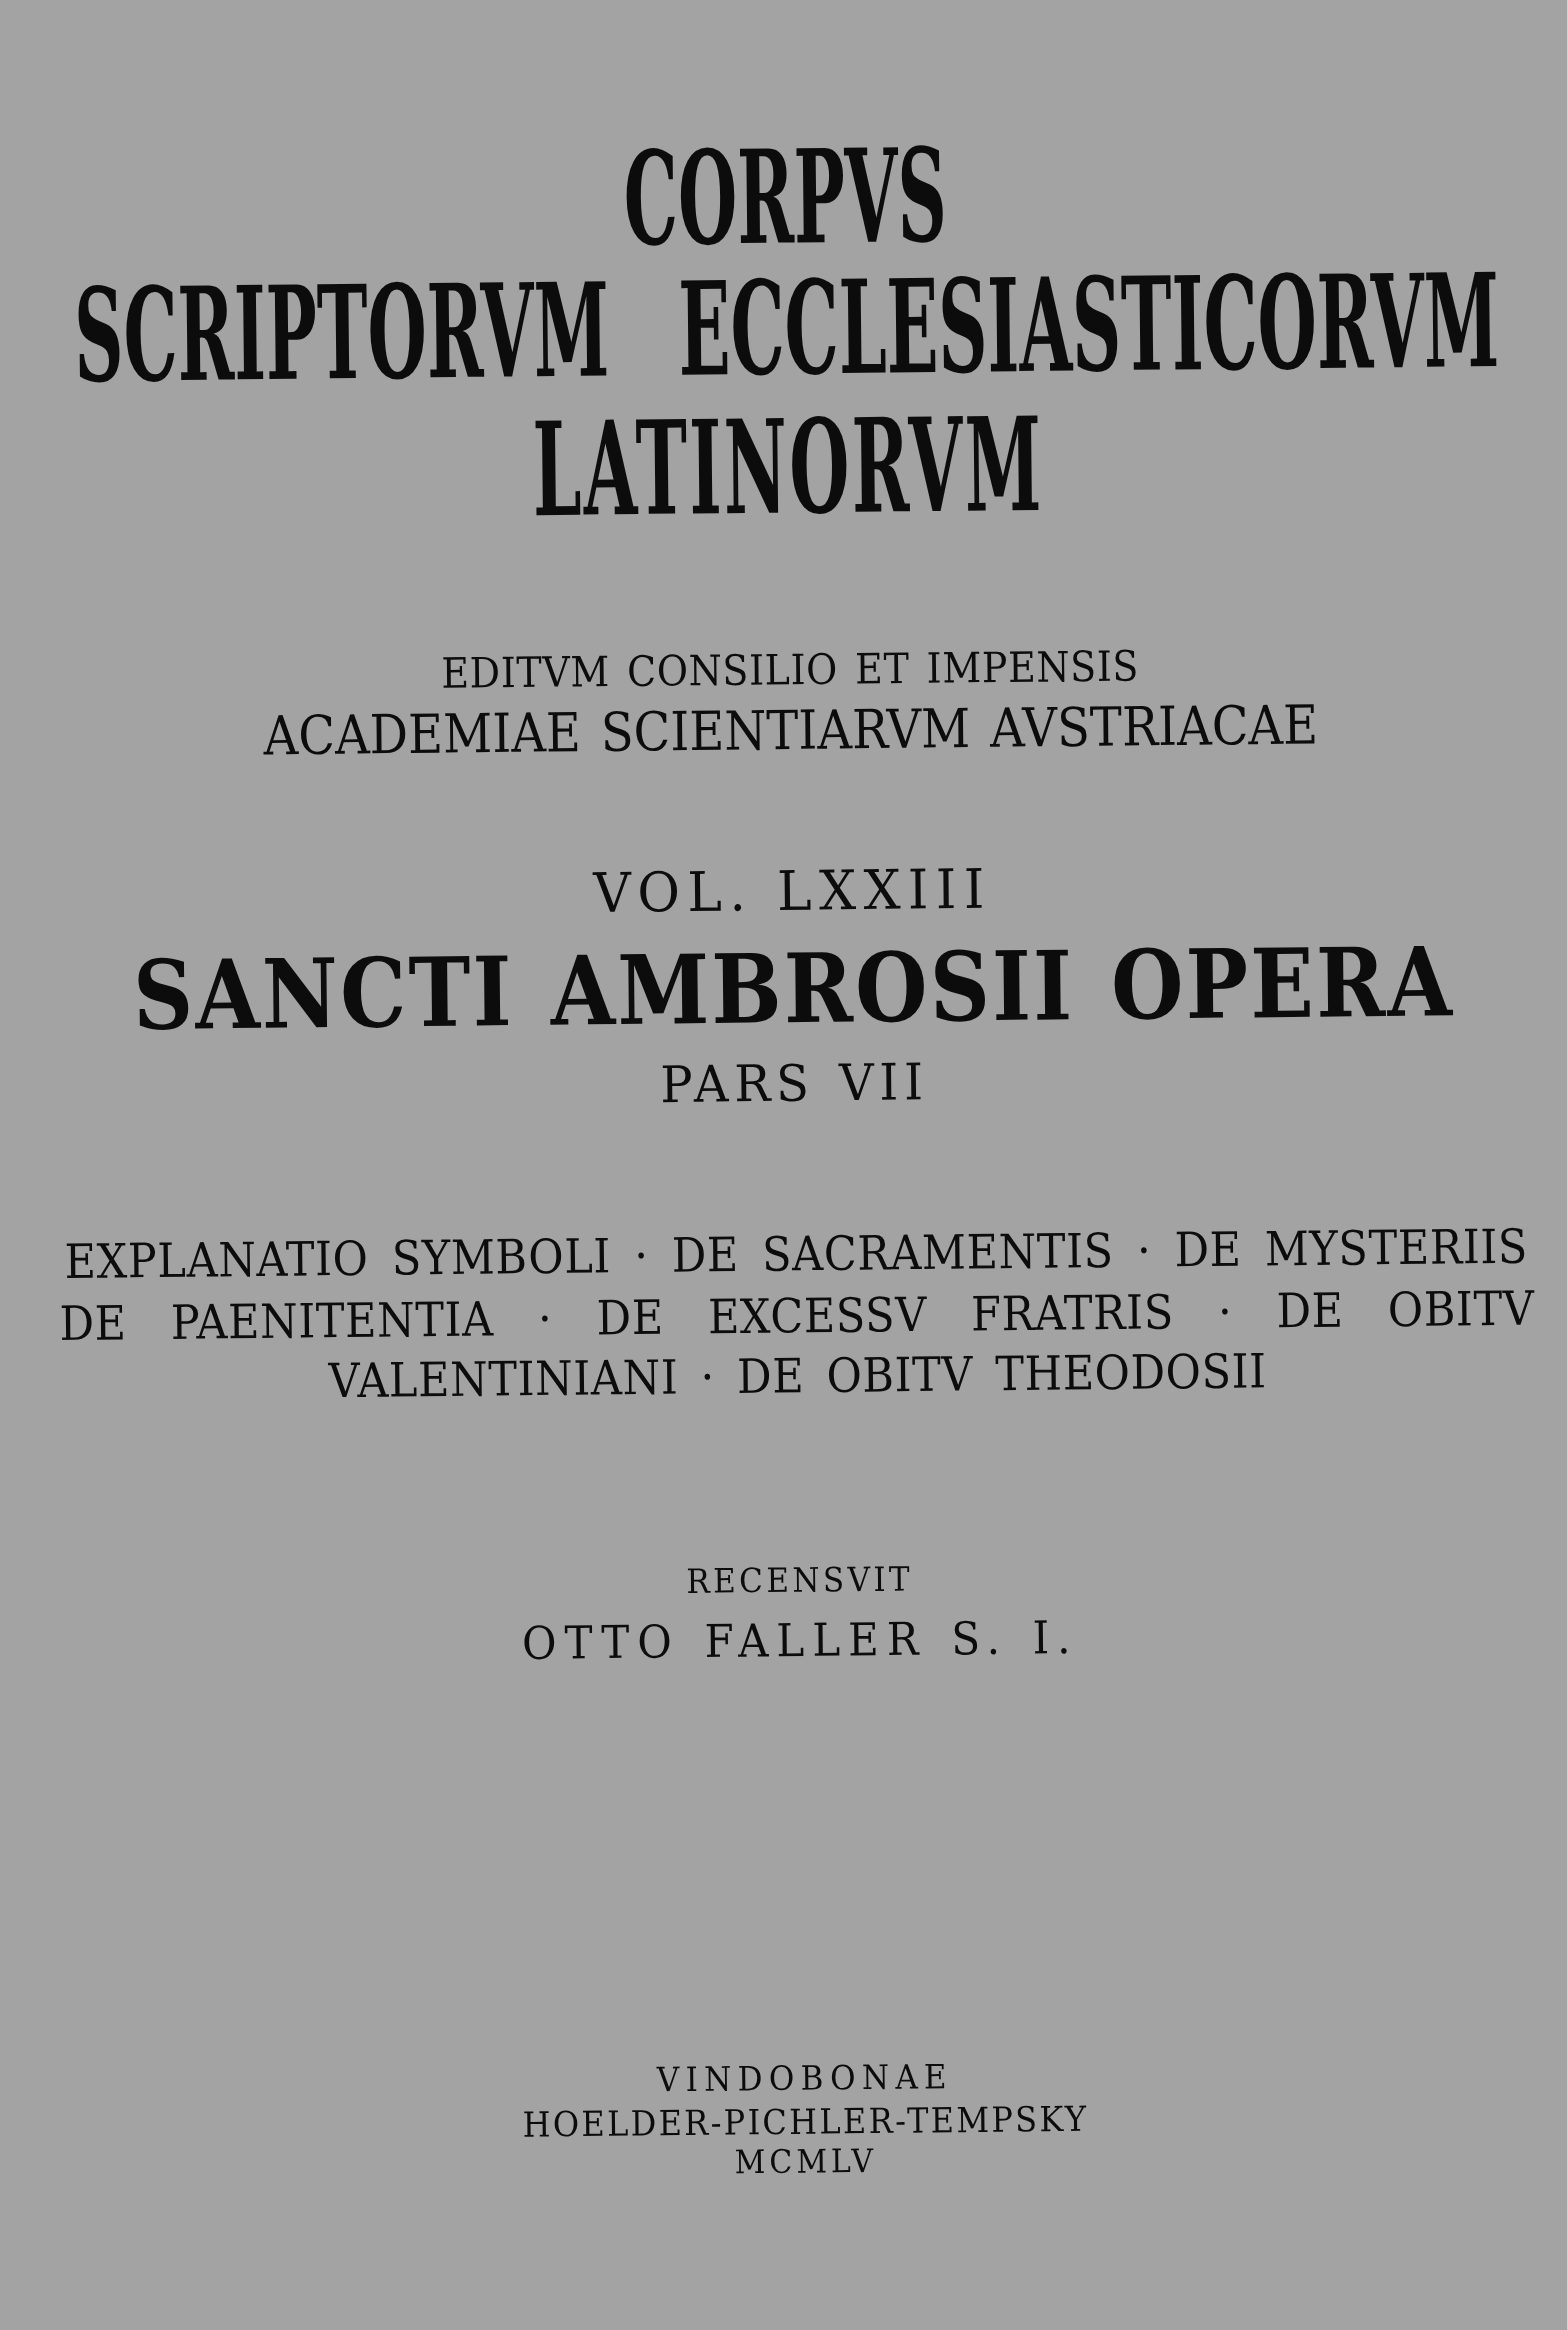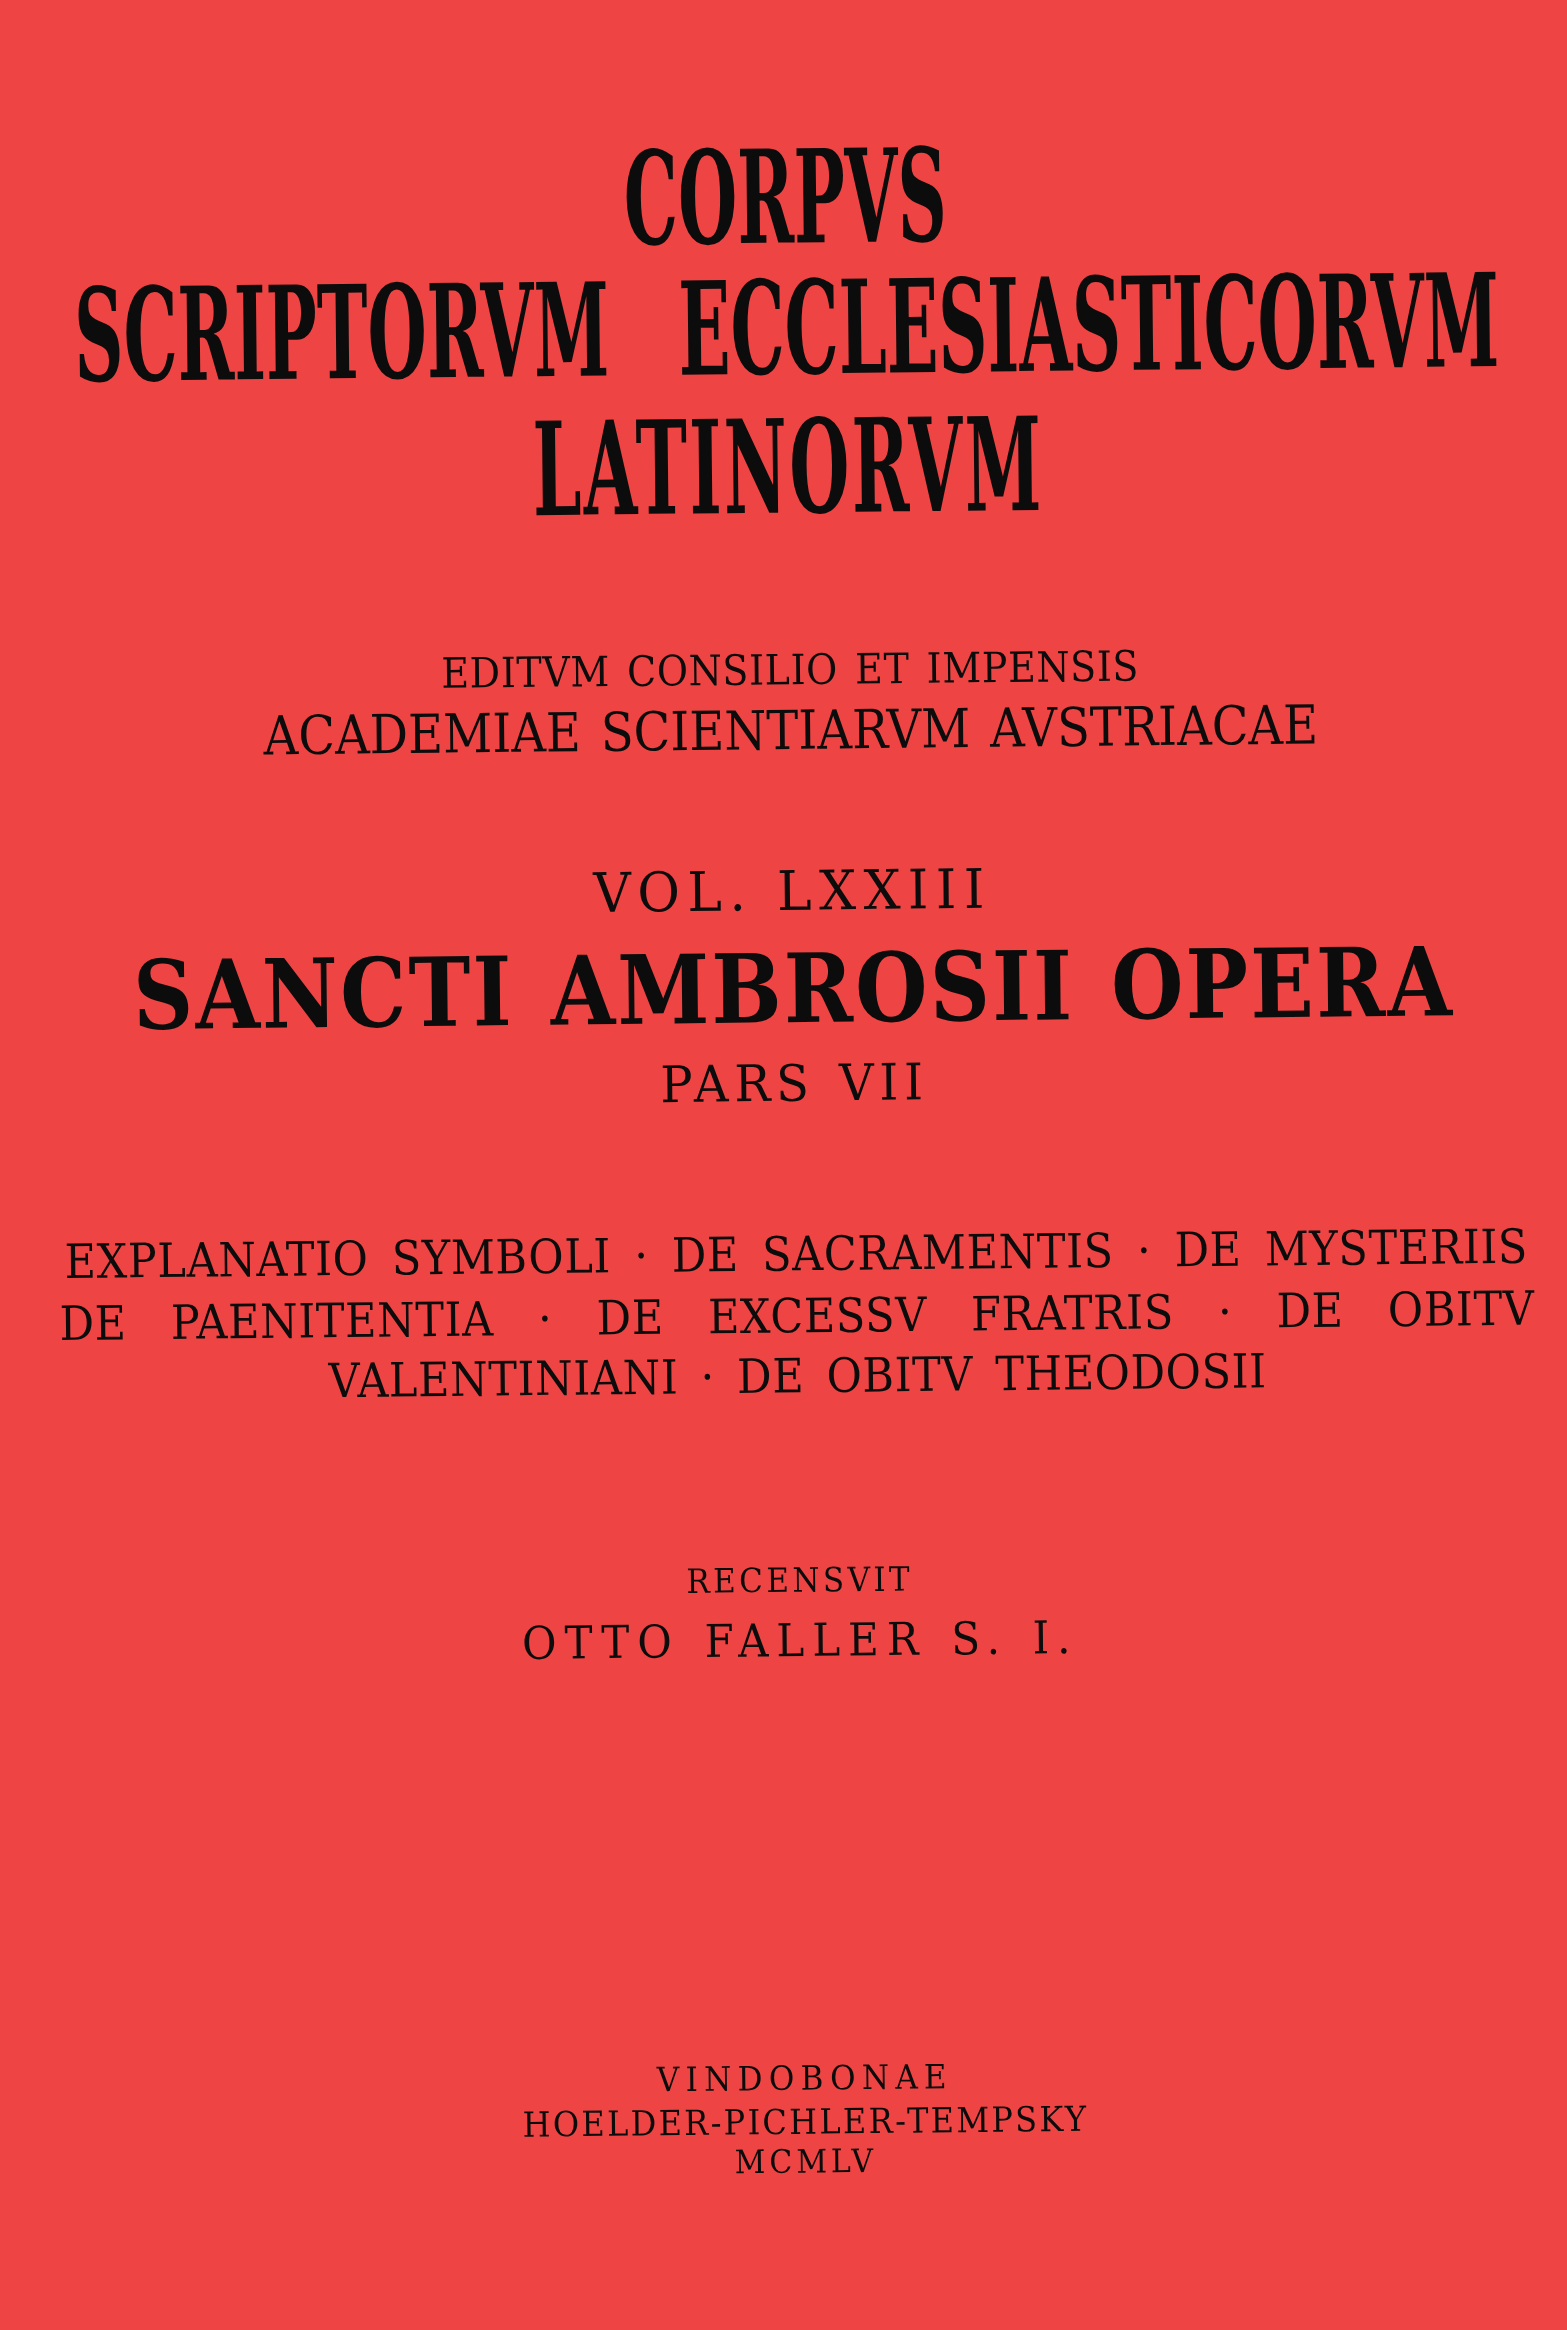--- a/index.html
+++ b/index.html
@@ -1,19 +1,19 @@
 <!DOCTYPE html>
 <html style="font-size:9px"><head>
 <meta charset="utf-8">
 <style>
   html,body{margin:0;padding:0;background:#e8e8e8;}
   .page{
     position:relative;
     width:1568px;height:2330px;
-    background:#ef4444;
+    background:#a3a3a3;
     overflow:hidden;
     font-family:"DejaVu Serif","Liberation Serif",serif;
     color:#0c0c0c;
   }
   .content{
     position:absolute;inset:0;
     transform:rotate(-0.6deg) translateX(11.4px);
     transform-origin:50% 50%;
   }
   .line{

